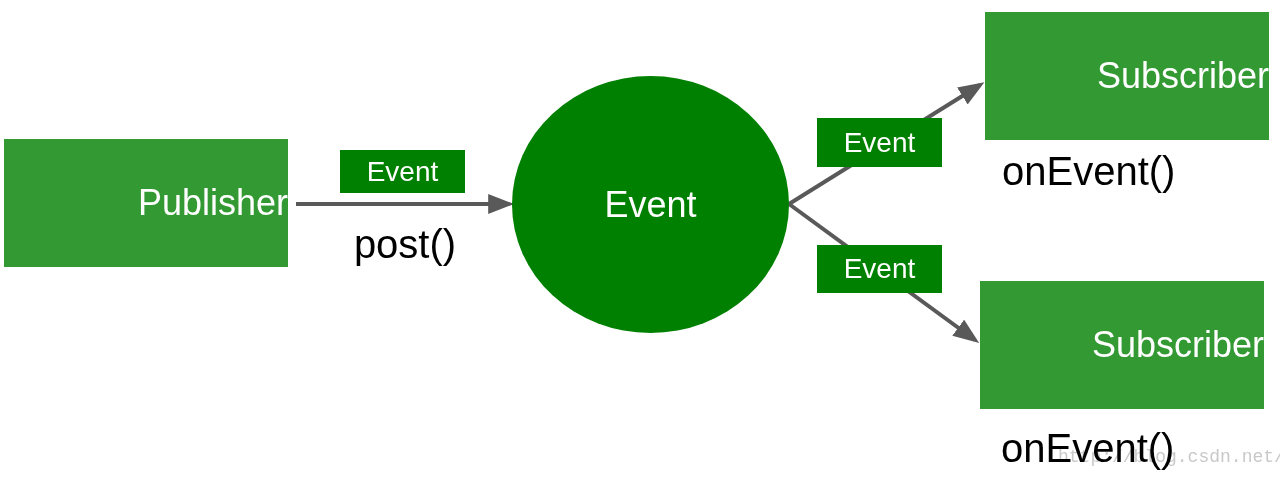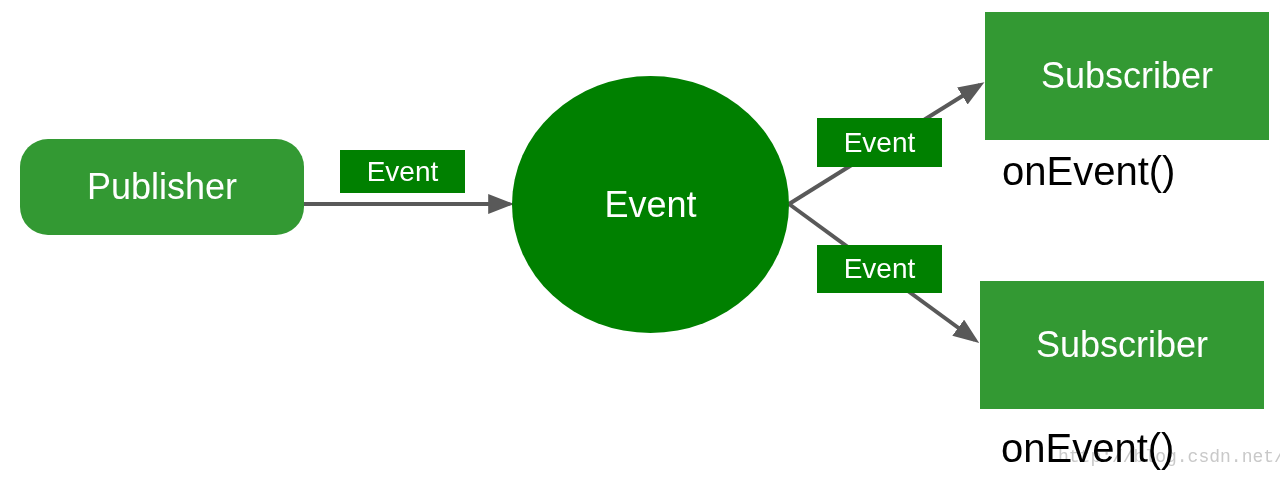--- a/index.html
+++ b/index.html
@@ -34,26 +34,26 @@
     fill: none;
   }
   .arrowhead-shape { fill: var(--arrow-gray); }
 
   .node-box {
     position: absolute;
     background: var(--box-green);
     color: var(--text-white);
     display: flex;
     align-items: center;
-    justify-content: center;
+    justify-content: flex-end;
     font-size: 36px;
     font-weight: 300;
     z-index: 2;
   }
-  .publisher-box   { left: 20px;  top: 139px; width: 284px; height: 96px; border-radius: 28px; }
+  .publisher-box   { left: 4px;  top: 139px; width: 284px; height: 128px; }
   .subscriber-top  { left: 985px; top: 12px;  width: 284px; height: 128px; }
   .subscriber-bot  { left: 980px; top: 281px; width: 284px; height: 128px; }
 
   .bus-circle {
     position: absolute;
     left: 512px; top: 76px;
     width: 277px; height: 257px;
     border-radius: 50%;
     background: var(--dark-green);
     color: var(--text-white);
@@ -121,20 +121,21 @@
   </svg>
 
   <div class="node-box publisher-box">
     <span>Publisher</span>
   </div>
 
   <div class="event-tag event-tag-publish">
     <span>Event</span>
   </div>
 
+  <div class="method-label post-label">post()</div>
 
   <div class="bus-circle">
     <span>Event</span>
   </div>
 
   <div class="event-tag event-tag-top">
     <span>Event</span>
   </div>
 
   <div class="event-tag event-tag-bottom">

